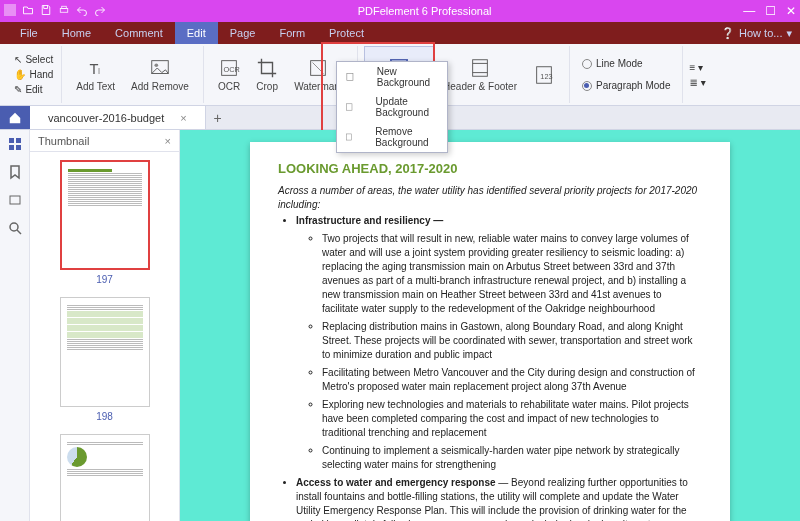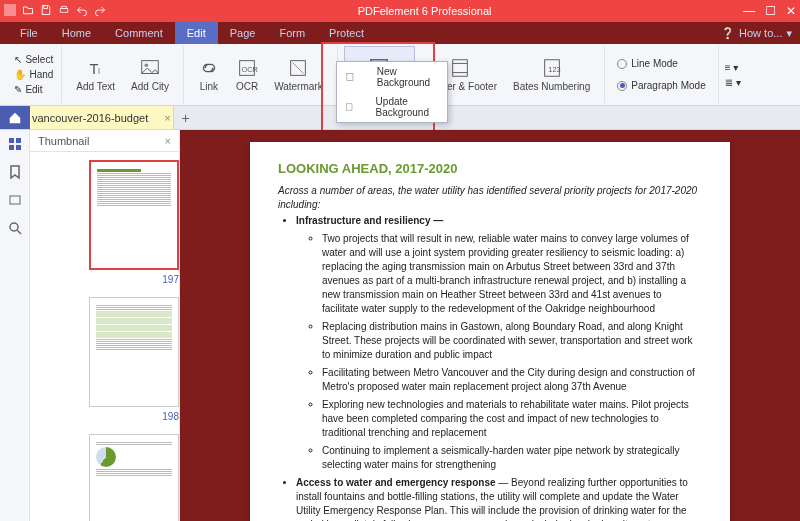--- a/index.html
+++ b/index.html
@@ -1,18 +1,18 @@
 <!DOCTYPE html>
 <html><head>
 <meta charset="utf-8">
 <style>
 * { margin: 0; padding: 0; box-sizing: border-box; }
 body { font-family: "Segoe UI", Tahoma, sans-serif; font-size: 11px; background: #fff; width: 800px; height: 521px; overflow: hidden; color: #333; }
 
-.titlebar { height: 22px; background: #ef4444; color: #fff; display: flex; align-items: center; padding: 0 4px; }
+.titlebar { height: 22px; background: #d946ef; color: #fff; display: flex; align-items: center; padding: 0 4px; }
 .titlebar .qat { display: flex; gap: 6px; align-items: center; }
 .titlebar .qat svg { width: 12px; height: 12px; }
 .titlebar .title { flex: 1; text-align: center; font-size: 11px; }
 .titlebar .winbtns { display: flex; gap: 10px; align-items: center; }
 .titlebar .winbtns span { font-size: 12px; cursor: default; }
 
 .menubar { height: 22px; background: #7f1d1d; color: #c8d0f0; display: flex; align-items: center; padding: 0 8px; font-size: 11px; }
 .menubar .mitem { padding: 0 12px; height: 100%; display: flex; align-items: center; }
 .menubar .mitem.active { background: #5a6dc4; color: #fff; }
 .menubar .spacer { flex: 1; }
@@ -28,38 +28,38 @@
 .ribbon-btn.highlighted { background: #e8ecfa; border: 1px solid #b8c0e0; }
 .red-box { border: 2px solid #e04040; position: absolute; }
 
 .radio-group { display: flex; flex-direction: column; gap: 11px; font-size: 10px; padding: 4px 6px; }
 .radio-row { display: flex; align-items: center; gap: 4px; }
 .radio-dot { width: 10px; height: 10px; border: 1px solid #888; border-radius: 50%; display: inline-flex; align-items: center; justify-content: center; }
 .radio-dot.on::after { content: ""; width: 5px; height: 5px; background: #4a5db0; border-radius: 50%; }
 
 .tabstrip { height: 24px; background: #e8eaf2; border-bottom: 1px solid #d0d4e4; display: flex; align-items: center; }
 .home-chip { width: 30px; height: 100%; background: #4a5db0; display: flex; align-items: center; justify-content: center; }
-.file-tab { height: 100%; padding: 0 2px; display: flex; align-items: center; background: #fef9c3; border-right: 1px solid #d0d4e4; font-size: 11px; }
+.file-tab { height: 100%; padding: 0 18px; display: flex; align-items: center; background: #ffffff; border-right: 1px solid #d0d4e4; font-size: 11px; }
 .add-tab { width: 24px; display: flex; align-items: center; justify-content: center; color: #666; font-size: 14px; }
 
 .workspace { display: flex; height: calc(100% - 130px); }
 .toolstrip { width: 30px; background: #f5f6fa; border-right: 1px solid #e0e2ec; display: flex; flex-direction: column; align-items: center; padding-top: 6px; gap: 12px; }
 .toolstrip .ticon { width: 16px; height: 16px; color: #666; }
 .toolstrip .ticon.active { color: #4a5db0; }
 
 .thumbnail-panel { width: 150px; background: #fff; border-right: 1px solid #e0e2ec; display: flex; flex-direction: column; }
 .thumb-header { height: 22px; border-bottom: 1px solid #e0e2ec; display: flex; align-items: center; padding: 0 8px; font-size: 11px; color: #555; }
 .thumb-header .x { margin-left: auto; color: #888; }
 .thumb-scroll { flex: 1; overflow-y: auto; padding: 8px 0; }
-.thumb-item { display: flex; flex-direction: column; align-items: flex-end; margin-bottom: 12px; }
+.thumb-item { display: flex; flex-direction: column; align-items: center; margin-bottom: 12px; }
 .thumb-page { width: 90px; height: 110px; background: #fff; border: 1px solid #ccc; padding: 6px; font-size: 3px; line-height: 4px; color: #888; overflow: hidden; }
 .thumb-page.selected { border: 2px solid #e04040; }
 .thumb-label { font-size: 10px; color: #4a5db0; margin-top: 4px; }
 
-.doc-area { flex: 1; background: #7f1d1d; overflow: auto; padding: 12px 40px; position: relative; }
+.doc-area { flex: 1; background: #5eead4; overflow: auto; padding: 12px 40px; position: relative; }
 .page { width: 480px; min-height: 560px; background: #fff; margin: 0 auto; padding: 18px 28px; box-shadow: 0 2px 6px rgba(0,0,0,0.25); font-size: 10px; line-height: 1.4; color: #222; }
 .page h3 { color: #6a9a2f; font-size: 13px; font-weight: bold; margin-bottom: 6px; }
 .page .lead { margin-bottom: 2px; font-style: italic; }
 .page ul { list-style: disc; padding-left: 18px; }
 .page ul ul { list-style: circle; padding-left: 22px; margin: 4px 4px; }
 .page li { margin-bottom: 4px; }
 .page b { font-weight: bold; }
 
 .dropdown { position: absolute; top: 61px; left: 336px; width: 112px; background: #fff; border: 1px solid #b0b4c8; box-shadow: 2px 2px 6px rgba(0,0,0,0.2); z-index: 50; }
 .dropdown-item { padding: 4px 8px; font-size: 10px; display: flex; align-items: center; gap: 22px; }
@@ -143,36 +143,36 @@
           <text x="14" y="18" font-size="10" fill="#888">I</text>
         </svg>
       <span>Add Text</span>
     </div>
     <div class="ribbon-btn">
       <svg viewBox="0 0 24 24">
           <rect x="3" y="4" width="18" height="14" fill="none" stroke="#555"></rect>
           <circle cx="8" cy="9" r="2" fill="#888"></circle>
           <path d="M3 18l6-6 5 5 4-3 3 4" fill="none" stroke="#555"></path>
         </svg>
-      <span>Add City</span>
+      <span>Add Remove</span>
     </div>
   </div>
   <div class="ribbon-group">
-    <div class="ribbon-btn">
-      <svg viewBox="0 0 24 24">
-          <path d="M8 12a4 4 0 0 1 4-4h2a4 4 0 0 1 0 8h-1M16 12a4 4 0 0 1-4 4h-2a4 4 0 0 1 0-8h1" fill="none" stroke="#555" stroke-width="1.5"></path>
-        </svg>
-      <span>Link</span>
-    </div>
     <div class="ribbon-btn">
       <svg viewBox="0 0 24 24">
           <rect x="4" y="4" width="16" height="16" fill="none" stroke="#555"></rect>
           <text x="6" y="16" font-size="8" fill="#555">OCR</text>
         </svg>
       <span>OCR</span>
+    </div>
+    <div class="ribbon-btn">
+      <svg viewBox="0 0 24 24">
+          <path d="M6 2v16h16M2 6h16v16" fill="none" stroke="#555" stroke-width="1.5"></path>
+        </svg>
+      <span>Crop</span>
     </div>
     <div class="ribbon-btn">
       <svg viewBox="0 0 24 24">
           <rect x="4" y="4" width="16" height="16" fill="none" stroke="#555"></rect>
           <path d="M6 6l12 12" stroke="#888"></path>
         </svg>
       <span>Watermark</span>
     </div>
   </div>
   <div class="ribbon-group">
@@ -189,21 +189,20 @@
           <line x1="4" y1="7" x2="20" y2="7" stroke="#555"></line>
           <line x1="4" y1="17" x2="20" y2="17" stroke="#555"></line>
         </svg>
       <span>Header &amp; Footer</span>
     </div>
     <div class="ribbon-btn">
       <svg viewBox="0 0 24 24">
           <rect x="4" y="3" width="16" height="18" fill="none" stroke="#555"></rect>
           <text x="8" y="16" font-size="8" fill="#555">123</text>
         </svg>
-      <span>Bates Numbering</span>
     </div>
   </div>
   <div class="ribbon-group noborder">
     <div class="radio-group">
       <div class="radio-row">
           <span class="radio-dot"></span>
           <span>Line Mode</span>
         </div>
       <div class="radio-row">
           <span class="radio-dot on"></span>
@@ -225,20 +224,26 @@
     <svg viewBox="0 0 16 16">
         <rect x="3" y="2" width="10" height="12" fill="none" stroke="#888"></rect>
       </svg>
     <span>New Background</span>
   </div>
   <div class="dropdown-item">
     <svg viewBox="0 0 16 16">
         <rect x="3" y="2" width="10" height="12" fill="none" stroke="#888"></rect>
       </svg>
     <span>Update Background</span>
+  </div>
+  <div class="dropdown-item">
+    <svg viewBox="0 0 16 16">
+        <rect x="3" y="2" width="10" height="12" fill="none" stroke="#888"></rect>
+      </svg>
+    <span>Remove Background</span>
   </div>
 </div>
 
 <div class="tabstrip">
   <div class="home-chip">
     <svg width="14" height="14" viewBox="0 0 16 16">
         <path d="M2 8l6-6 6 6v6H2z" fill="#fff"></path>
       </svg>
   </div>
   <div class="file-tab">

